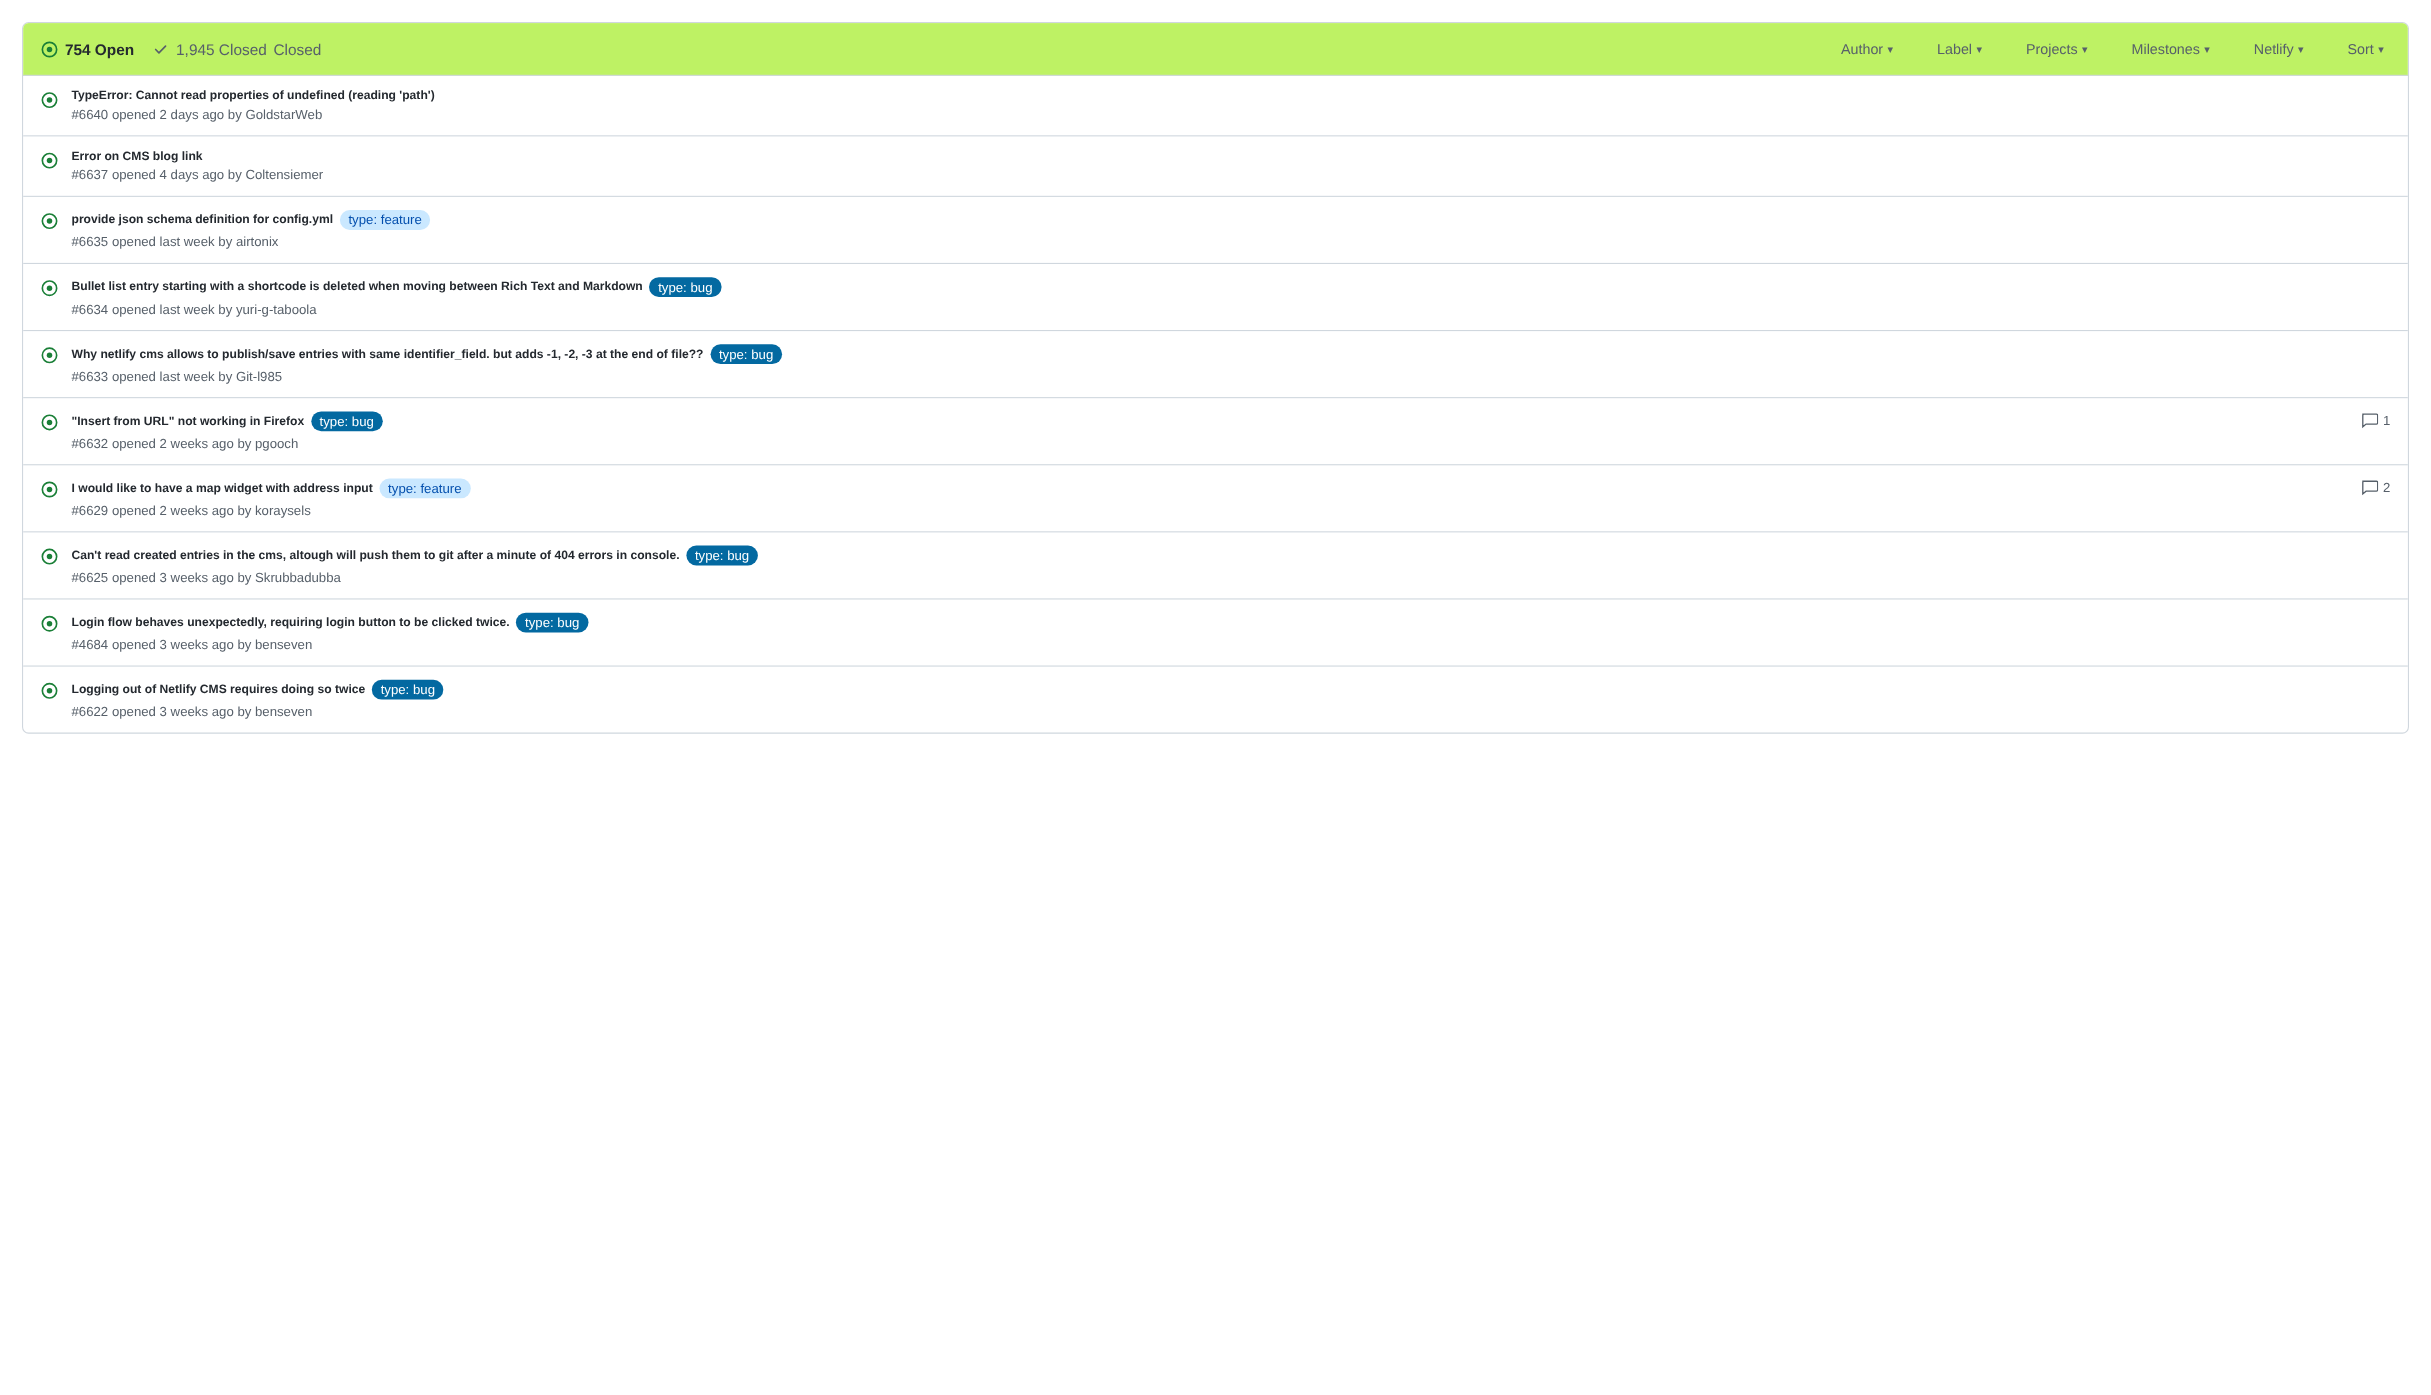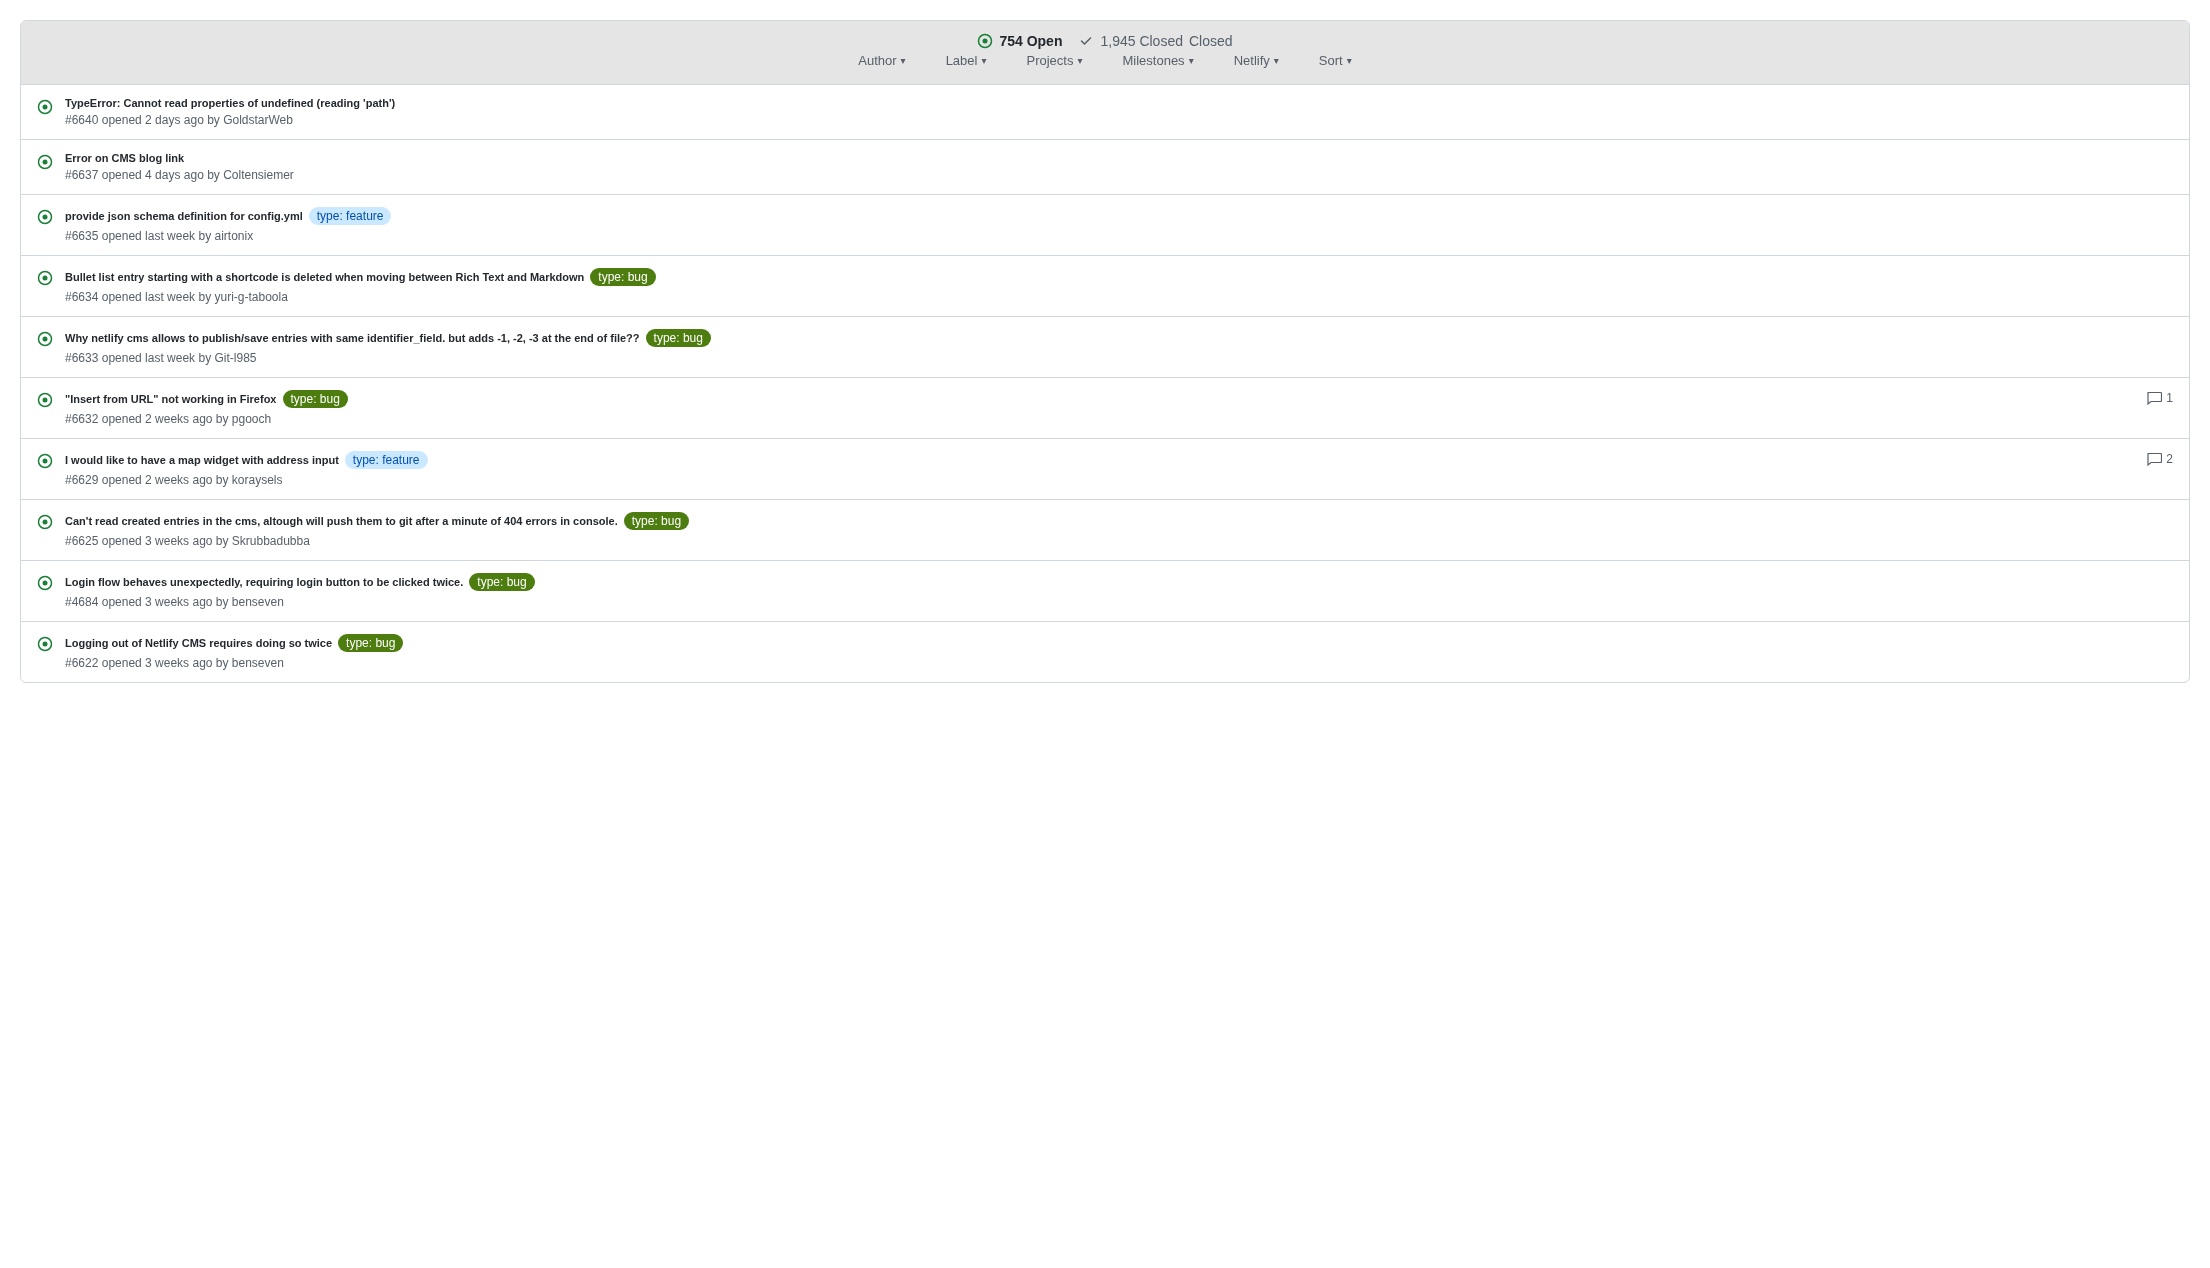--- a/index.html
+++ b/index.html
@@ -13,23 +13,22 @@
       border: 1px solid #d0d7de;
       border-radius: 6px;
       overflow: hidden;
       margin: 20px;
     }
     .issues-header {
       display: flex;
       align-items: center;
       justify-content: space-between;
       padding: 12px 16px;
-      background: #e5e5e5;
+      background: #bef264;
       border-bottom: 1px solid #d0d7de;
-      flex-direction: column;
     }
     .header-left {
       display: flex;
       align-items: center;
       gap: 16px;
     }
     .header-status {
       display: flex;
       align-items: center;
       gap: 6px;
@@ -106,21 +105,21 @@
       border-radius: 20px;
       font-size: 12px;
       font-weight: 500;
       white-space: nowrap;
     }
     .label-feature {
       background: #cae8ff;
       color: #0550ae;
     }
     .label-bug {
-      background: #4d7c0f;
+      background: #0369a1;
       color: #fff;
     }
     .issue-meta {
       font-size: 12px;
       color: #57606a;
     }
     .issue-right {
       display: flex;
       align-items: center;
       gap: 8px;

